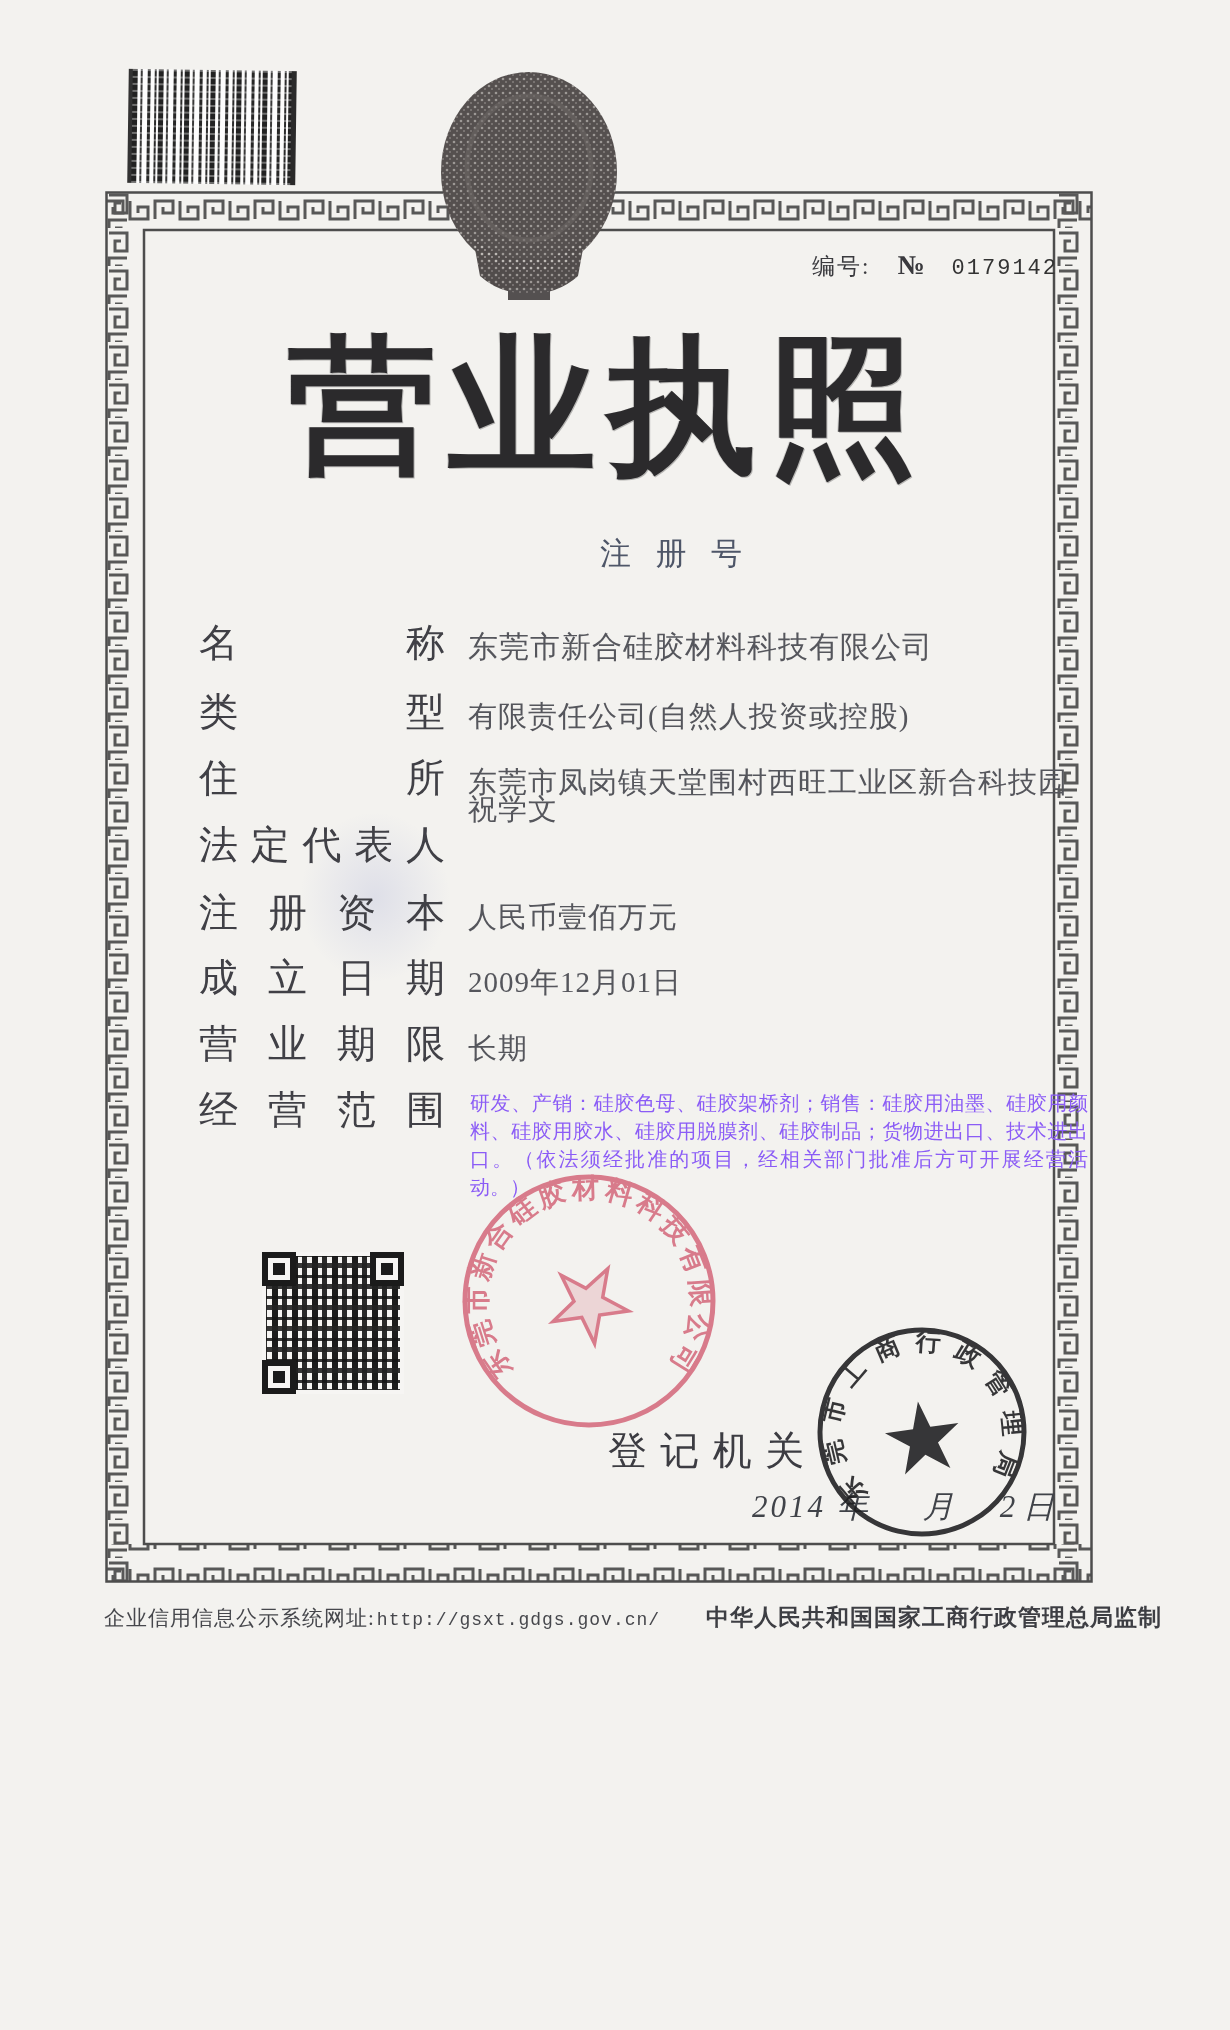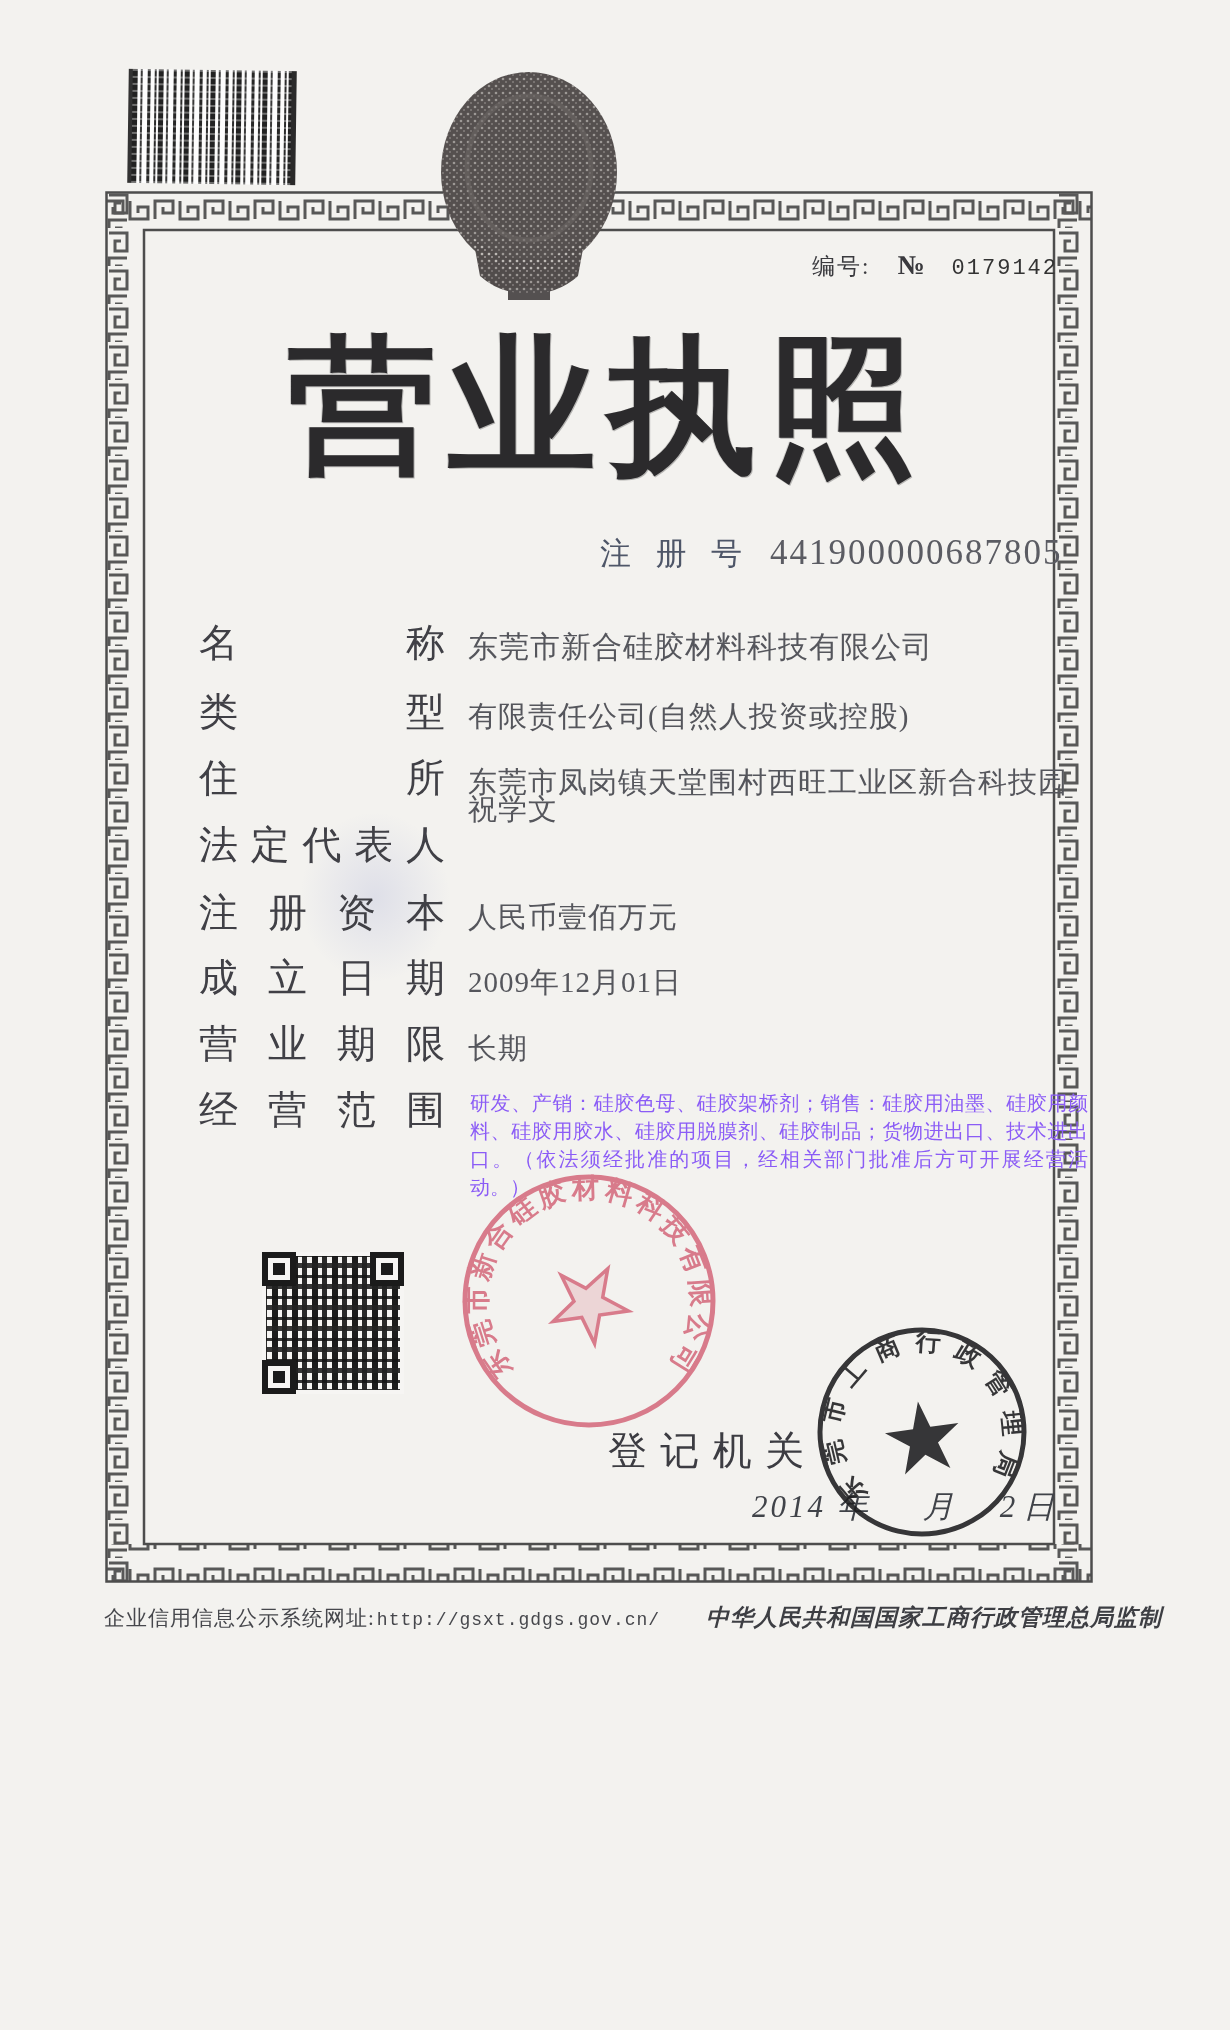--- a/index.html
+++ b/index.html
@@ -77,21 +77,21 @@
   .companyseal{left:458px;top:1170px;width:262px;height:262px;z-index:5;opacity:.85;}
   .registryseal{left:812px;top:1322px;width:220px;height:220px;z-index:5;opacity:.88;transform:rotate(-8deg);}
 
   .smudge{left:300px;top:812px;width:150px;height:170px;z-index:2;
     background:radial-gradient(closest-side, rgba(96,108,190,.14), rgba(96,108,190,0));}
 
   
   .footer-left{left:104px;top:1604px;z-index:4;display:flex;align-items:baseline;color:#46474c;}
   .footer-left .cn{font-size:21px;letter-spacing:1px;}
   .footer-left .url{font-family:"Liberation Mono", monospace;font-size:18px;letter-spacing:1px;margin-left:2px;}
-  .footer-right{left:706px;top:1602px;z-index:4;font-size:23px;font-weight:bold;letter-spacing:1px;color:#3d3e43;font-style:italic;}
+  .footer-right{left:706px;top:1602px;z-index:4;font-size:23px;font-weight:bold;letter-spacing:1px;color:#3d3e43;}
 </style>
 </head>
 <body>
 
 <div class="abs smudge"></div>
 
 <div class="abs barcode"></div>
 
 <div class="abs emblem">
   <svg width="182" height="232" viewBox="0 0 182 232">
@@ -142,21 +142,20 @@
     <span>执</span>
     <span>照</span>
   </div>
 
 <div class="abs regline">
   <span class="reglabel jspread">
       <span>注</span>
       <span>册</span>
       <span>号</span>
     </span>
-  <span class="regnum">441900000687805</span>
 </div>
 
 <div class="abs flabel jspread" style="top:616px">
     <span>名</span>
     <span>称</span>
   </div>
 <div class="abs fvalue" style="top:627px;font-size:30px">东莞市新合硅胶材料科技有限公司</div>
 
 <div class="abs flabel jspread" style="top:685px">
     <span>类</span>

